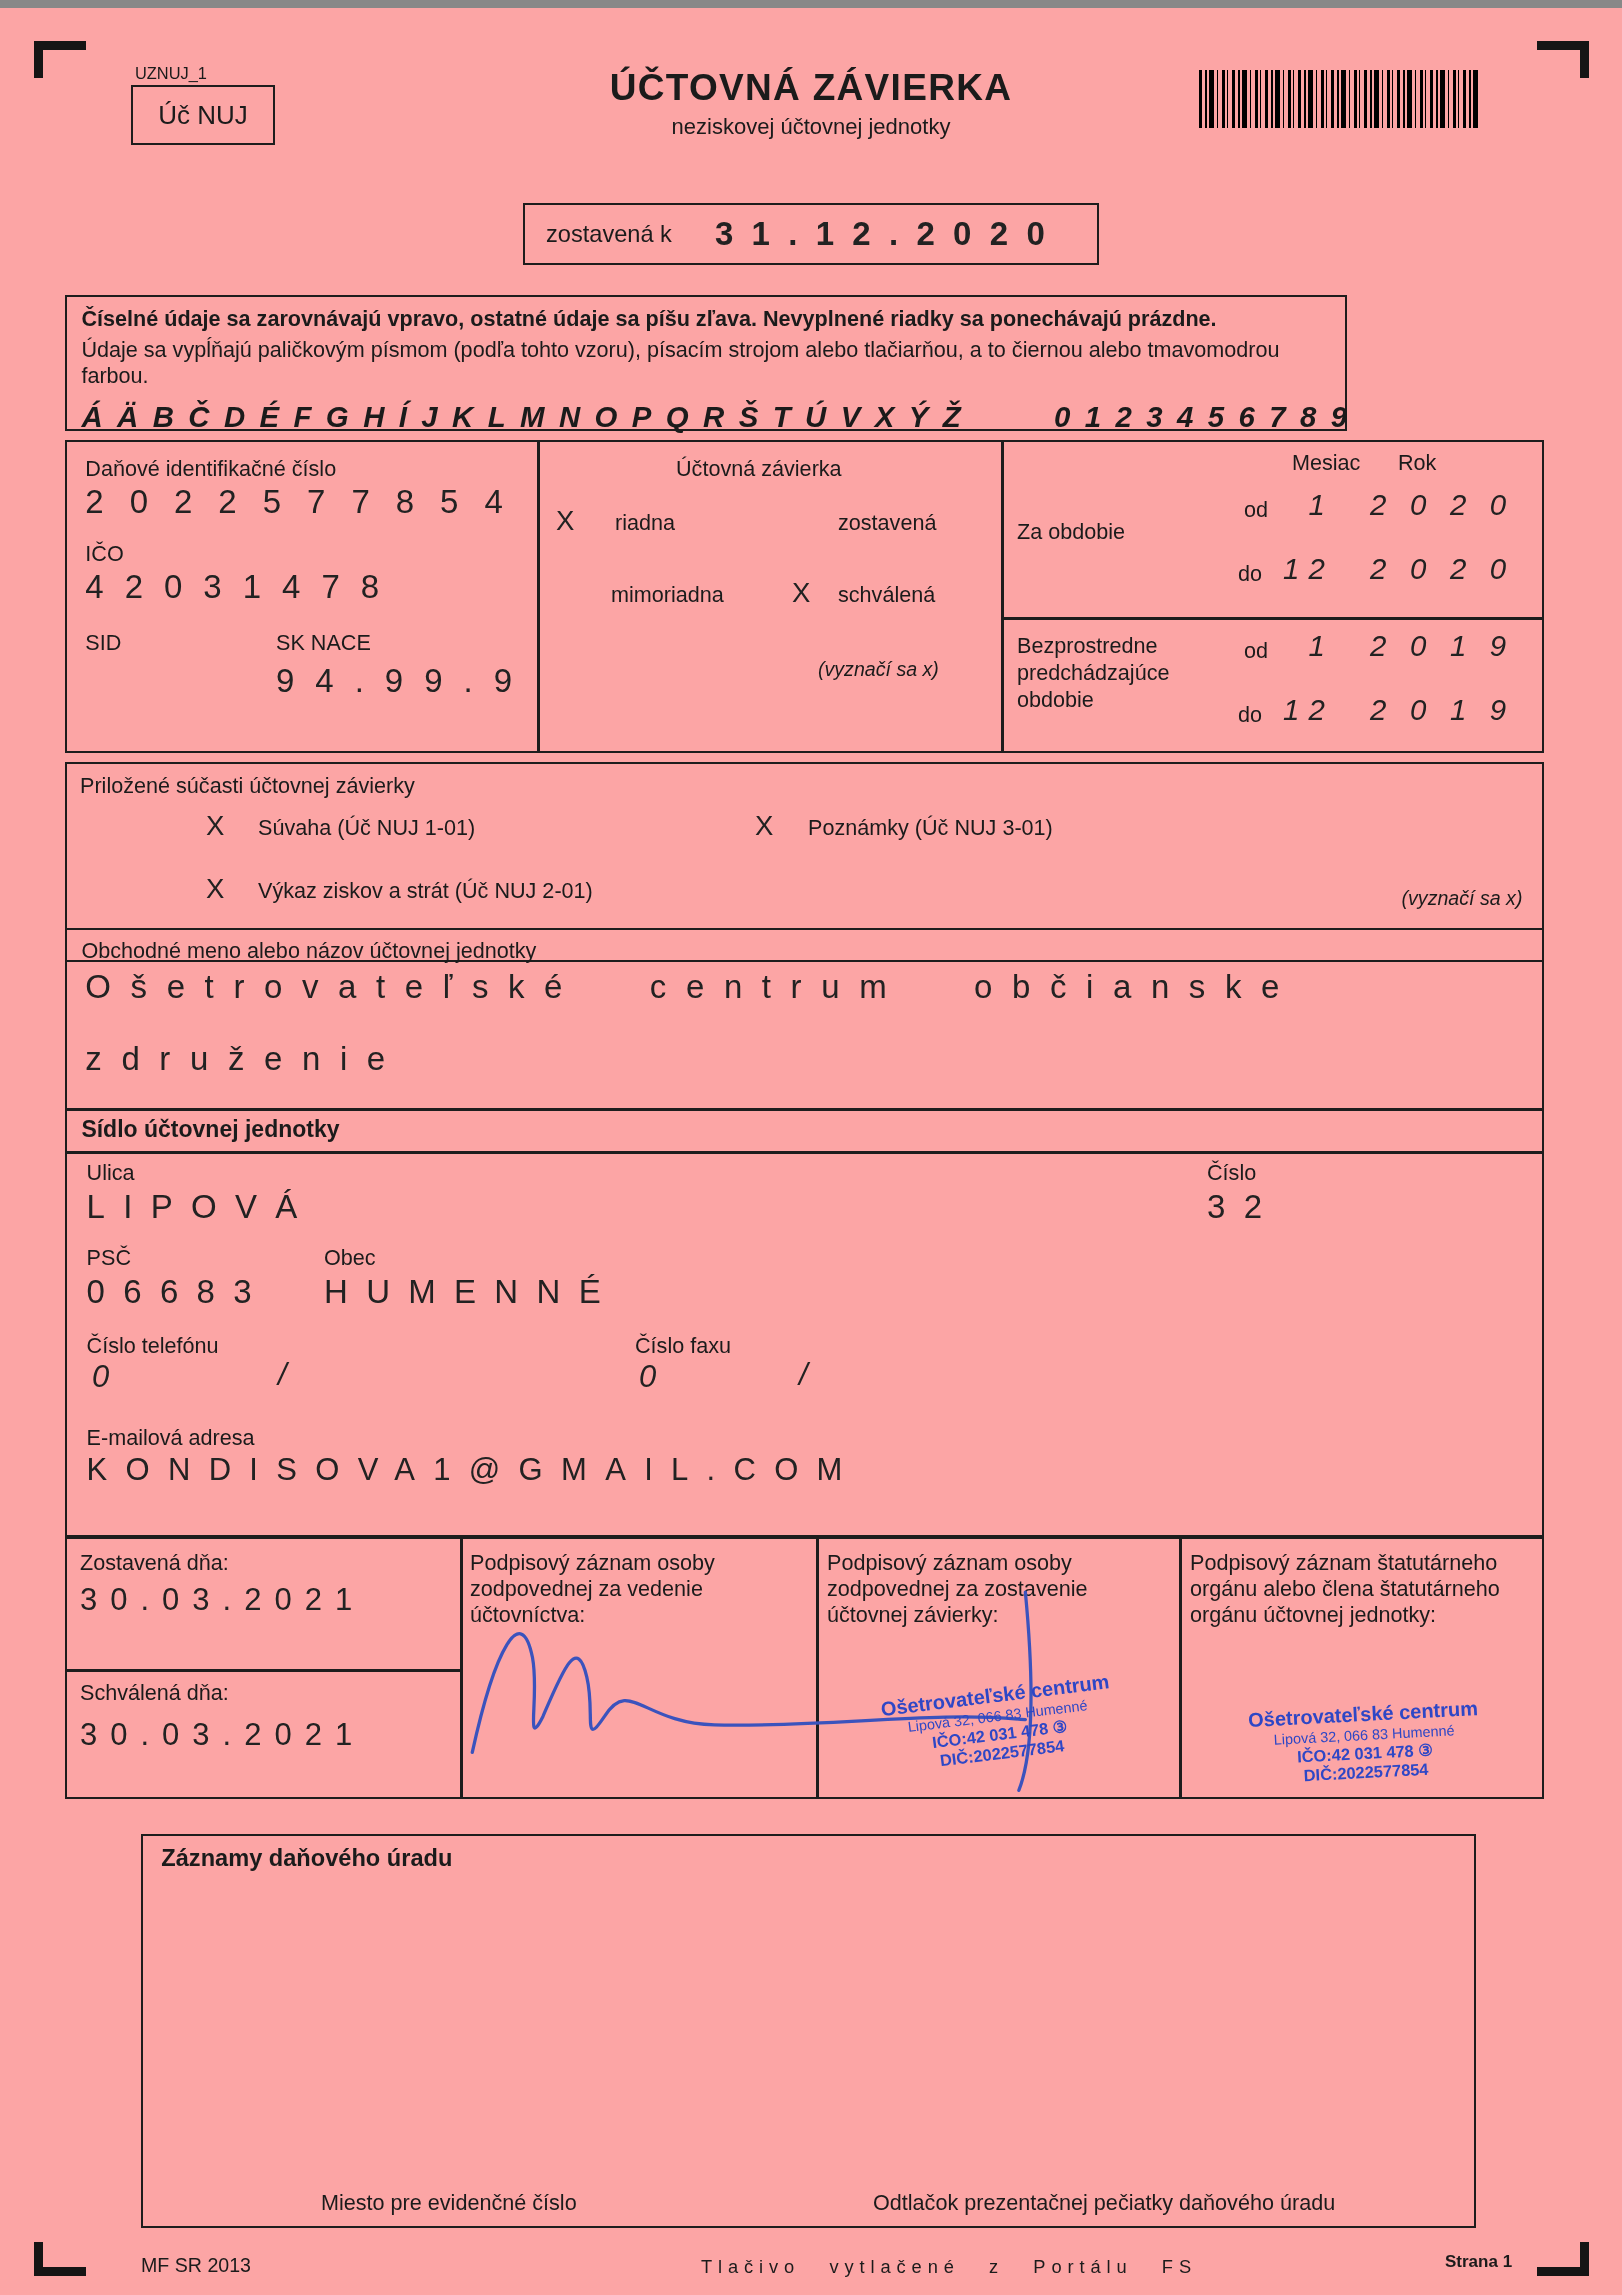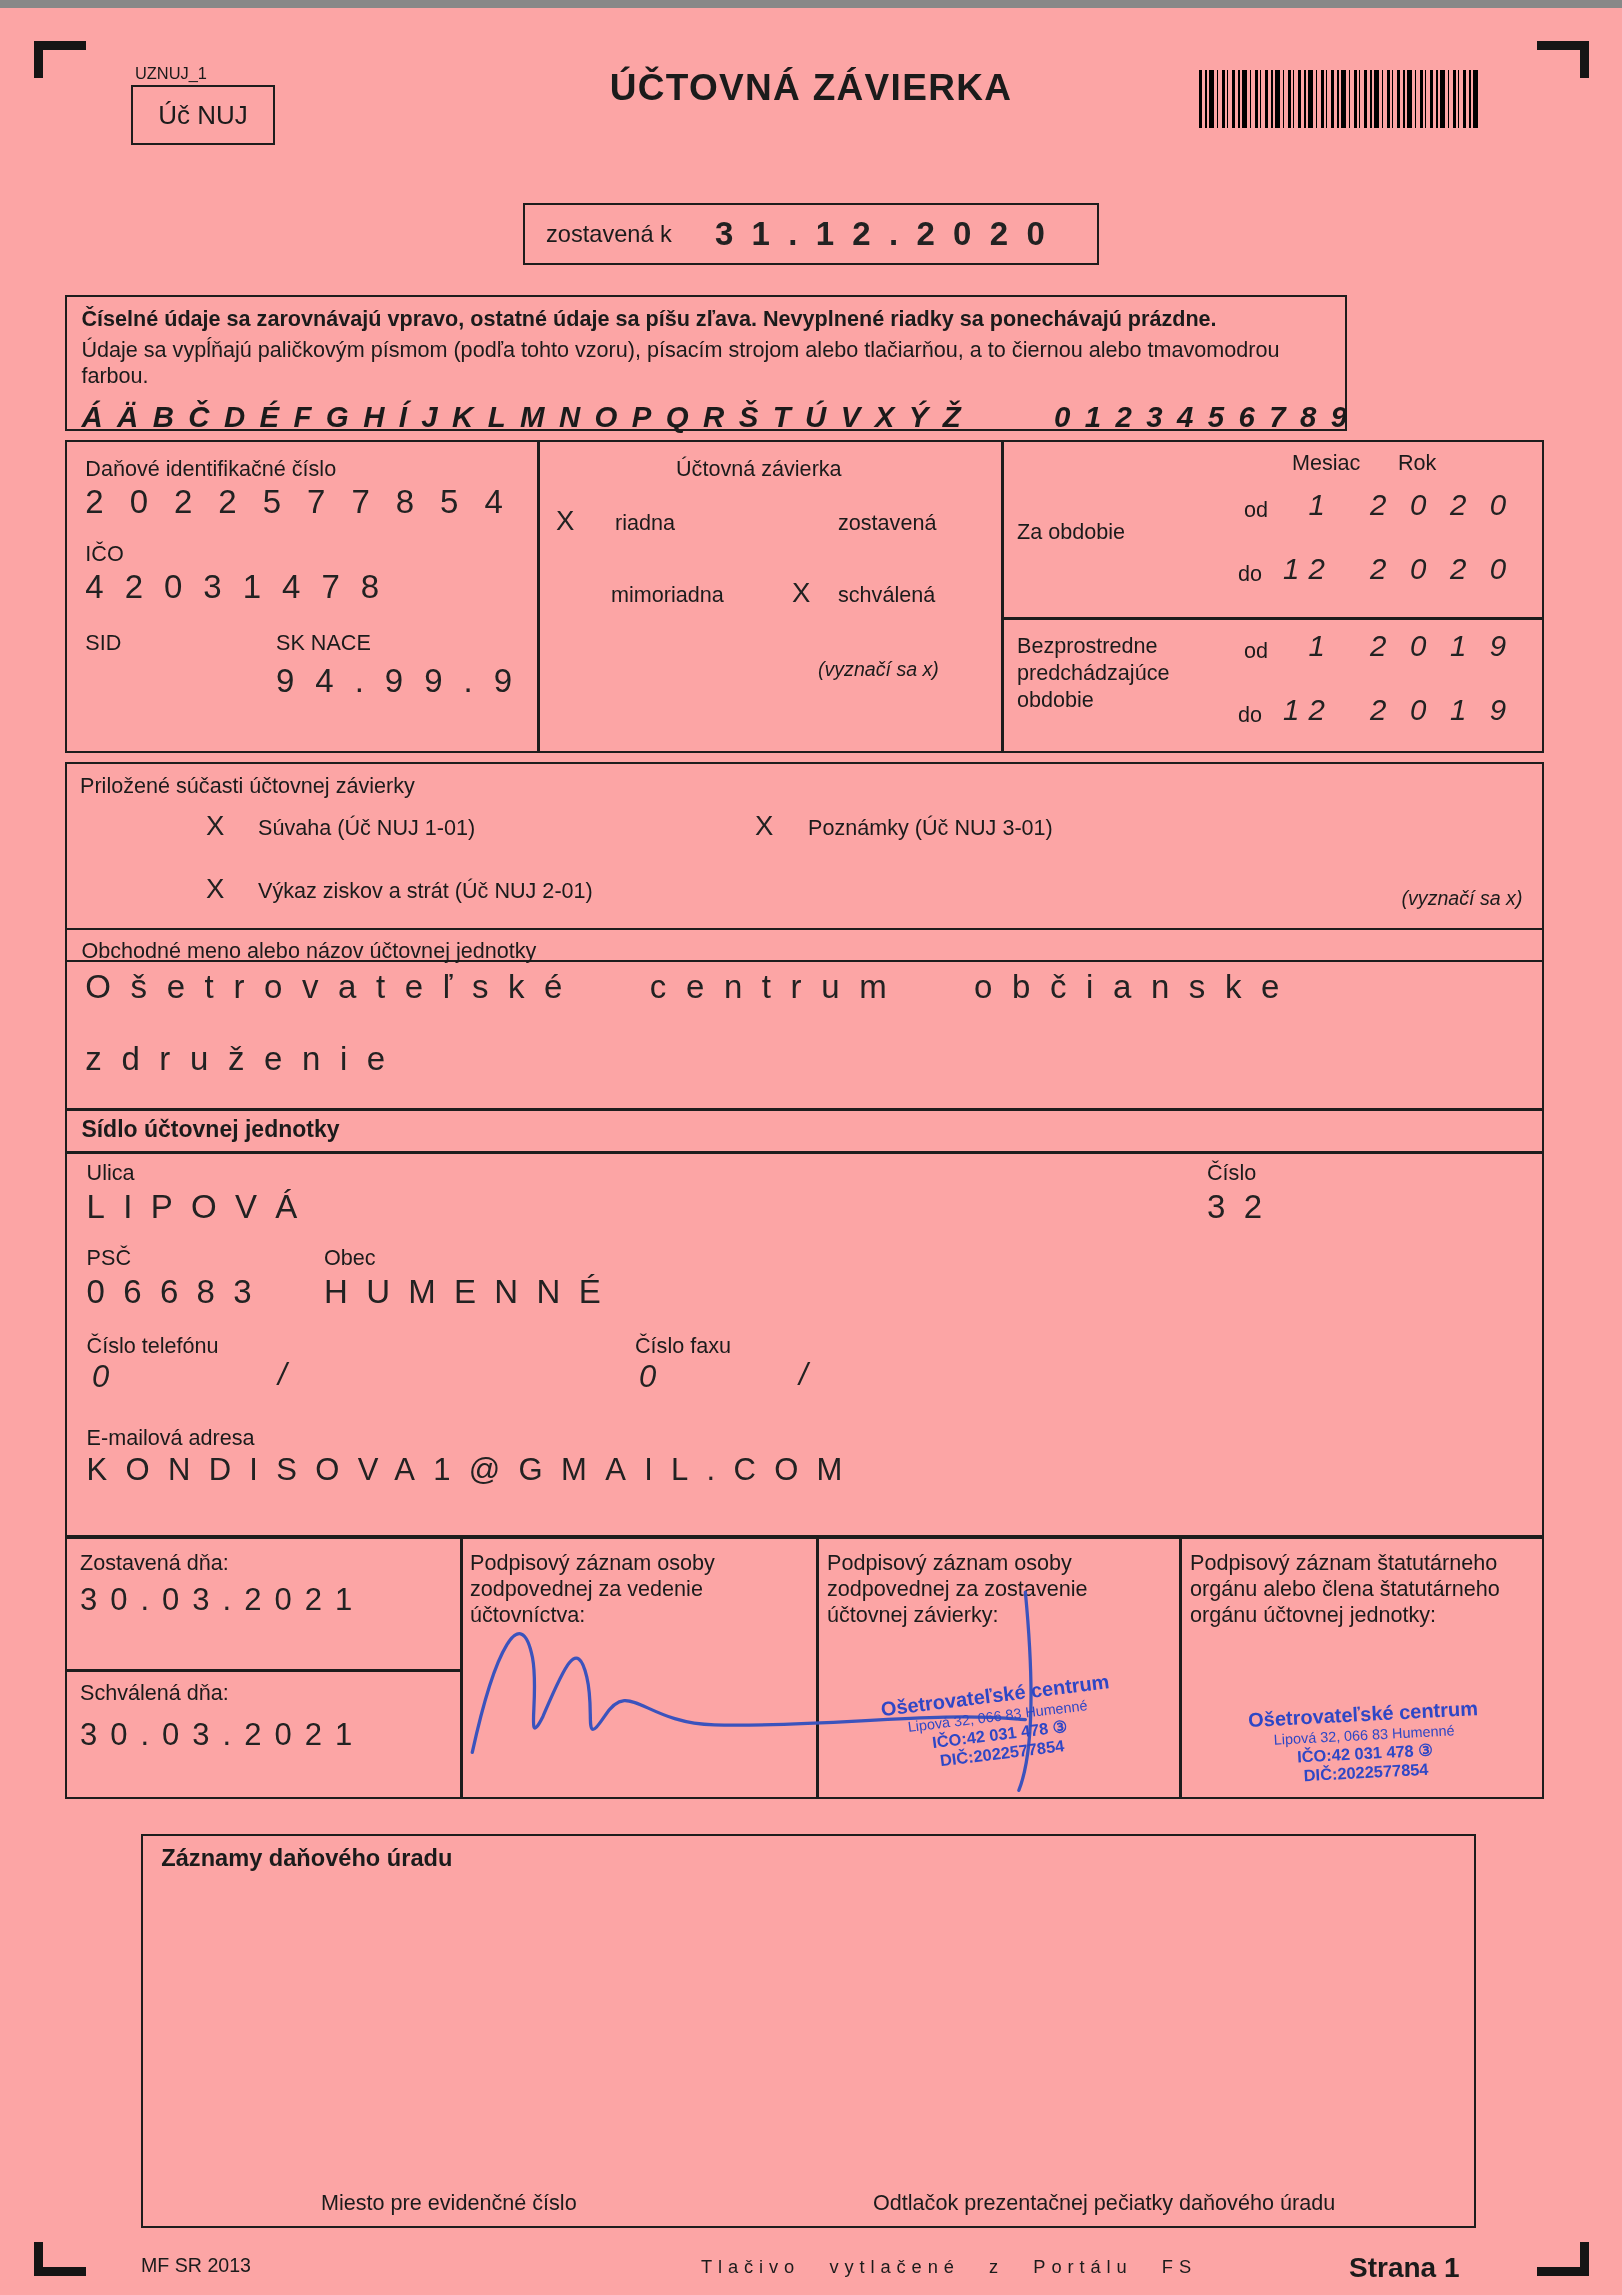--- a/index.html
+++ b/index.html
@@ -47,20 +47,21 @@
   <div class="corner c-tl"></div>
   <div class="corner c-tr"></div>
   <div class="corner c-bl"></div>
   <div class="corner c-br"></div>
 
   <div class="abs" style="left:135px; top:56px; font-size:16.4px;">UZNUJ_1</div>
   <div class="abs" style="left:131px; top:77px; width:144px; height:60px; border:2.6px solid #1d1d1d; display:flex; align-items:center; justify-content:center; font-size:26px;">Úč NUJ</div>
 
   <div class="abs" style="left:484px; top:59px; width:654px; text-align:center;">
     <div style="font-size:37px; font-weight:bold; letter-spacing:1.3px;">ÚČTOVNÁ ZÁVIERKA</div>
+    <div style="font-size:22px; margin-top:5.2px;">neziskovej účtovnej jednotky</div>
   </div>
 
   <div class="abs barcode" style="left:1199px; top:62px; width:281px; height:58px;"></div>
 
   <div class="box" style="left:523px; top:195px; width:576px; height:62px; display:flex; align-items:center; padding:0 21px;">
     <span style="font-size:23.6px;">zostavená k</span>
     <span class="fill b" style="font-size:33px; letter-spacing:18.3px; margin-left:43px;">31.12.2020</span>
   </div>
 
   <div class="box" style="left:65px; top:287px; width:1282px; height:136px; padding:9.2px 14.4px;">
@@ -191,16 +192,16 @@
   </div>
 
   <div class="box" style="left:141px; top:1826px; width:1335px; height:394px;">
     <div class="abs b" style="left:18.3px; top:9.2px; font-size:23.6px;">Záznamy daňového úradu</div>
     <div class="abs lbl" style="left:178px; bottom:10.5px;">Miesto pre evidenčné číslo</div>
     <div class="abs lbl" style="left:730px; bottom:10.5px;">Odtlačok prezentačnej pečiatky daňového úradu</div>
   </div>
 
   <div class="abs" style="left:141px; top:2246px; font-size:19.6px;">MF SR 2013</div>
   <div class="abs" style="left:589px; top:2248px; width:720px; text-align:center; font-size:18.3px; letter-spacing:5.9px; word-spacing:18.3px; white-space:nowrap;">Tlačivo vytlačené z Portálu FS</div>
-  <div class="abs b" style="left:1349px; top:2244px; font-size:28px;">Strana 1</div>
+  <div class="abs b" style="left:1445px; top:2244px; font-size:17px;">Strana 1</div>
 
 </div>
 
 
 </body></html>

